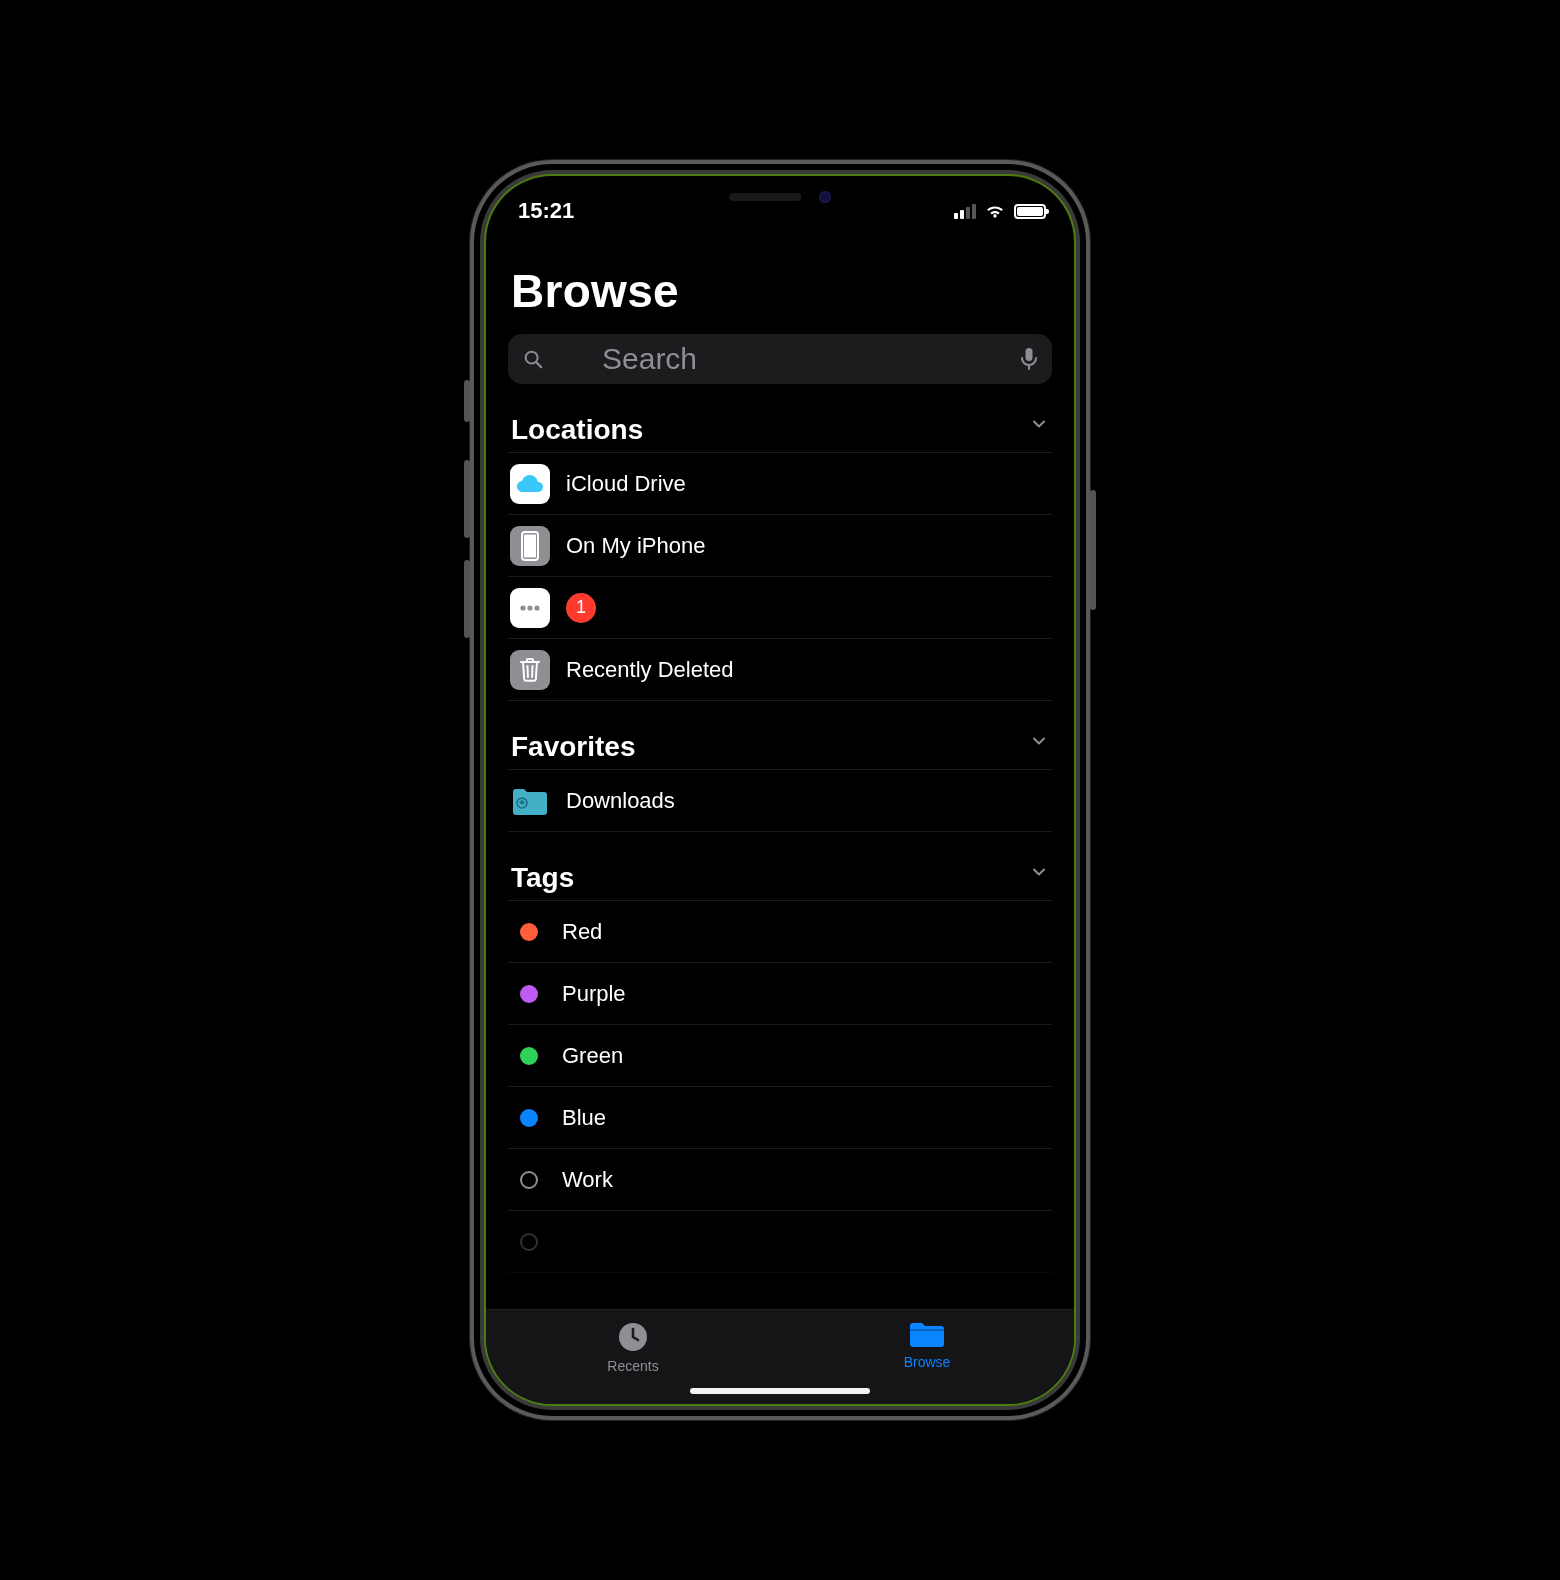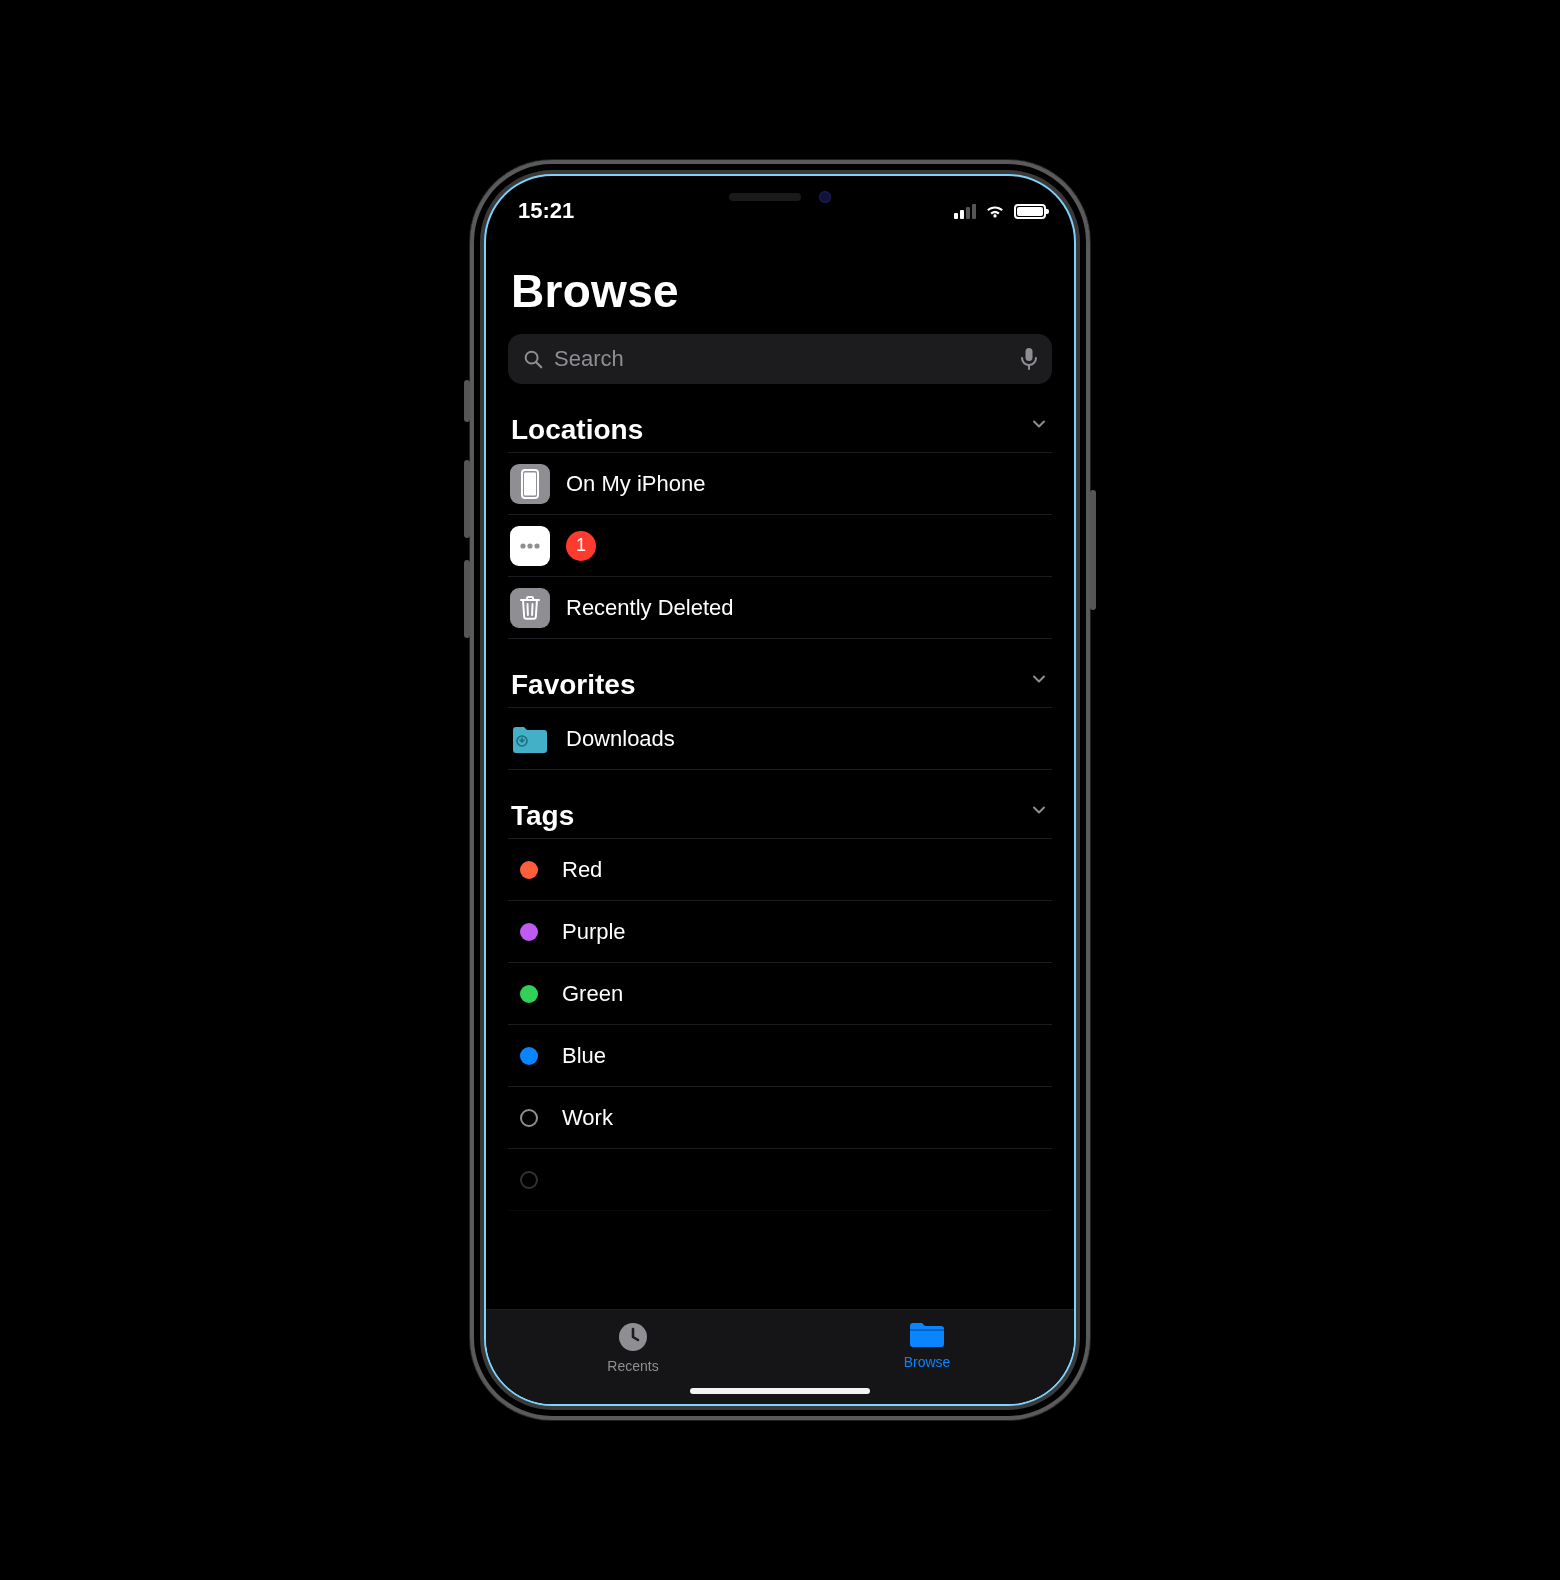--- a/index.html
+++ b/index.html
@@ -2,21 +2,21 @@
 <html><head>
 <meta charset="utf-8">
 <style>
   * { box-sizing: border-box; margin: 0; padding: 0; }
   html, body { width: 1560px; height: 1580px; background: #000; font-family: -apple-system, "Helvetica Neue", Helvetica, Arial, sans-serif; }
   .stage { width: 1560px; height: 1580px; display: flex; align-items: center; justify-content: center; background:#000; }
 
   
   .phone {
     width: 620px; height: 1260px;
-    background: #7dd3fc;
+    background: #4d7c0f;
     border-radius: 82px;
     position: relative;
     box-shadow:
       inset 0 0 0 4px #5a5a5a,
       inset 0 0 0 10px #000,
       inset 0 0 0 14px #3a3a3a,
       0 0 0 1px #222,
       0 30px 80px rgba(0,0,0,.8);
   }
   
@@ -63,21 +63,21 @@
 
   
   .content { padding: 0 22px 0 22px; height: calc(100% - 60px - 95px); overflow:hidden; }
   .large-title { font-size:46px; font-weight:700; letter-spacing:.3px; padding: 28px 3px 16px; }
 
   .searchbar {
     background:#1c1c1e; border-radius:14px; height:50px;
     display:flex; align-items:center; padding:0 14px; gap:10px; color:#8e8e93;
   }
   .searchbar input {
-    flex:1; background:transparent; border:0; outline:0; color:#fff; font-size:22px;
+    flex:1; background:transparent; border:0; outline:0; color:#fff; font-size:30px;margin-left:48px;
   }
   .searchbar input::placeholder { color:#8e8e93; }
   .icon { display:inline-flex; }
 
   .section { margin-top: 30px; }
   .section-header { display:flex; justify-content:space-between; padding: 0 3px 6px; }
   .section-title { font-size:28px; font-weight:700; }
   .chev { color:#8e8e93; }
 
   .list { border-top:1px solid #1c1c1e; }
@@ -180,20 +180,28 @@
           <div class="section-header">
             <div class="section-title">Locations</div>
             <span class="chev icon">
               <svg width="20" height="20" viewBox="0 0 24 24">
                   <path d="M6 9l6 6 6-6" stroke="#8e8e93" stroke-width="2.4" fill="none" stroke-linecap="round" stroke-linejoin="round"></path>
                 </svg>
             </span>
           </div>
           <div class="list">
 
+            <div class="row">
+              <div class="row-ic white">
+                <svg width="30" height="20" viewBox="0 0 30 20">
+                    <path d="M22 18H8.2C4.8 18 2 15.5 2 12.4 2 9.6 4.2 7.3 7 7 8 3.6 11.1 1 14.8 1c4 0 7.4 3 8 7 .1 0 .2 0 .3 0C25.9 8 28 10.2 28 13c0 2.8-2.2 5-5 5z" fill="#3ac8fa"></path>
+                  </svg>
+              </div>
+              <div class="row-label">iCloud Drive</div>
+            </div>
 
             <div class="row">
               <div class="row-ic gray">
                 <svg width="18" height="30" viewBox="0 0 18 30">
                     <rect x="1" y="1" width="16" height="28" rx="3" fill="none" stroke="#fff" stroke-width="2"></rect>
                     <rect x="3" y="3.5" width="12" height="23" rx="1" fill="#fff"></rect>
                   </svg>
               </div>
               <div class="row-label">On My iPhone</div>
             </div>

